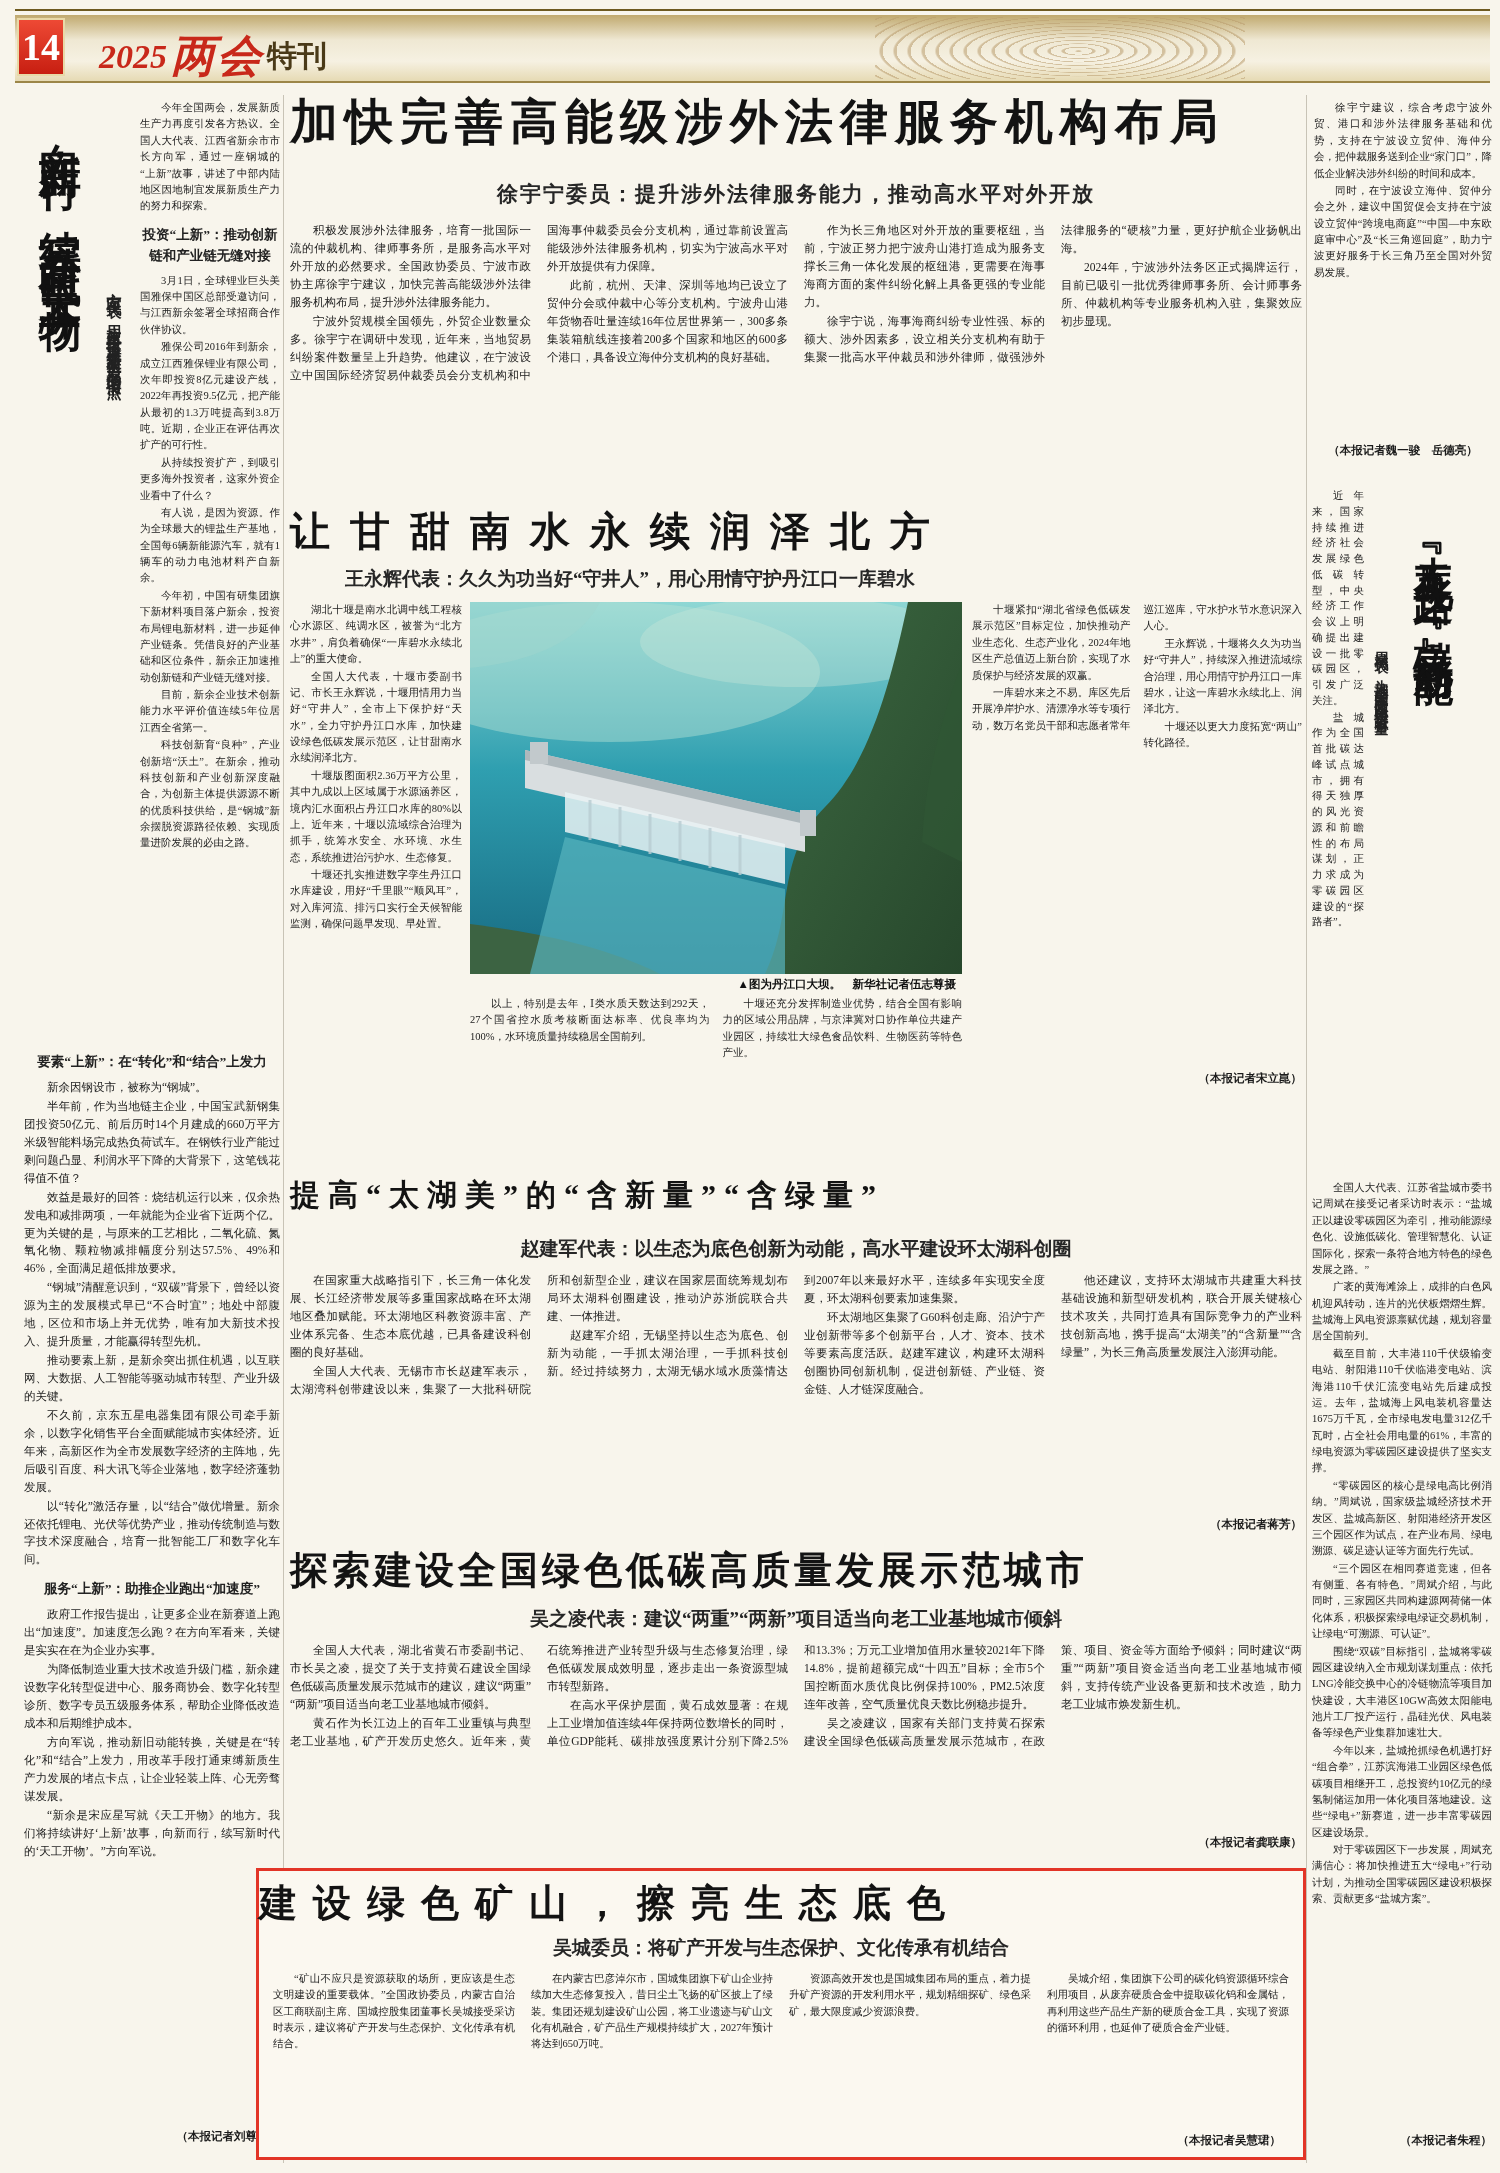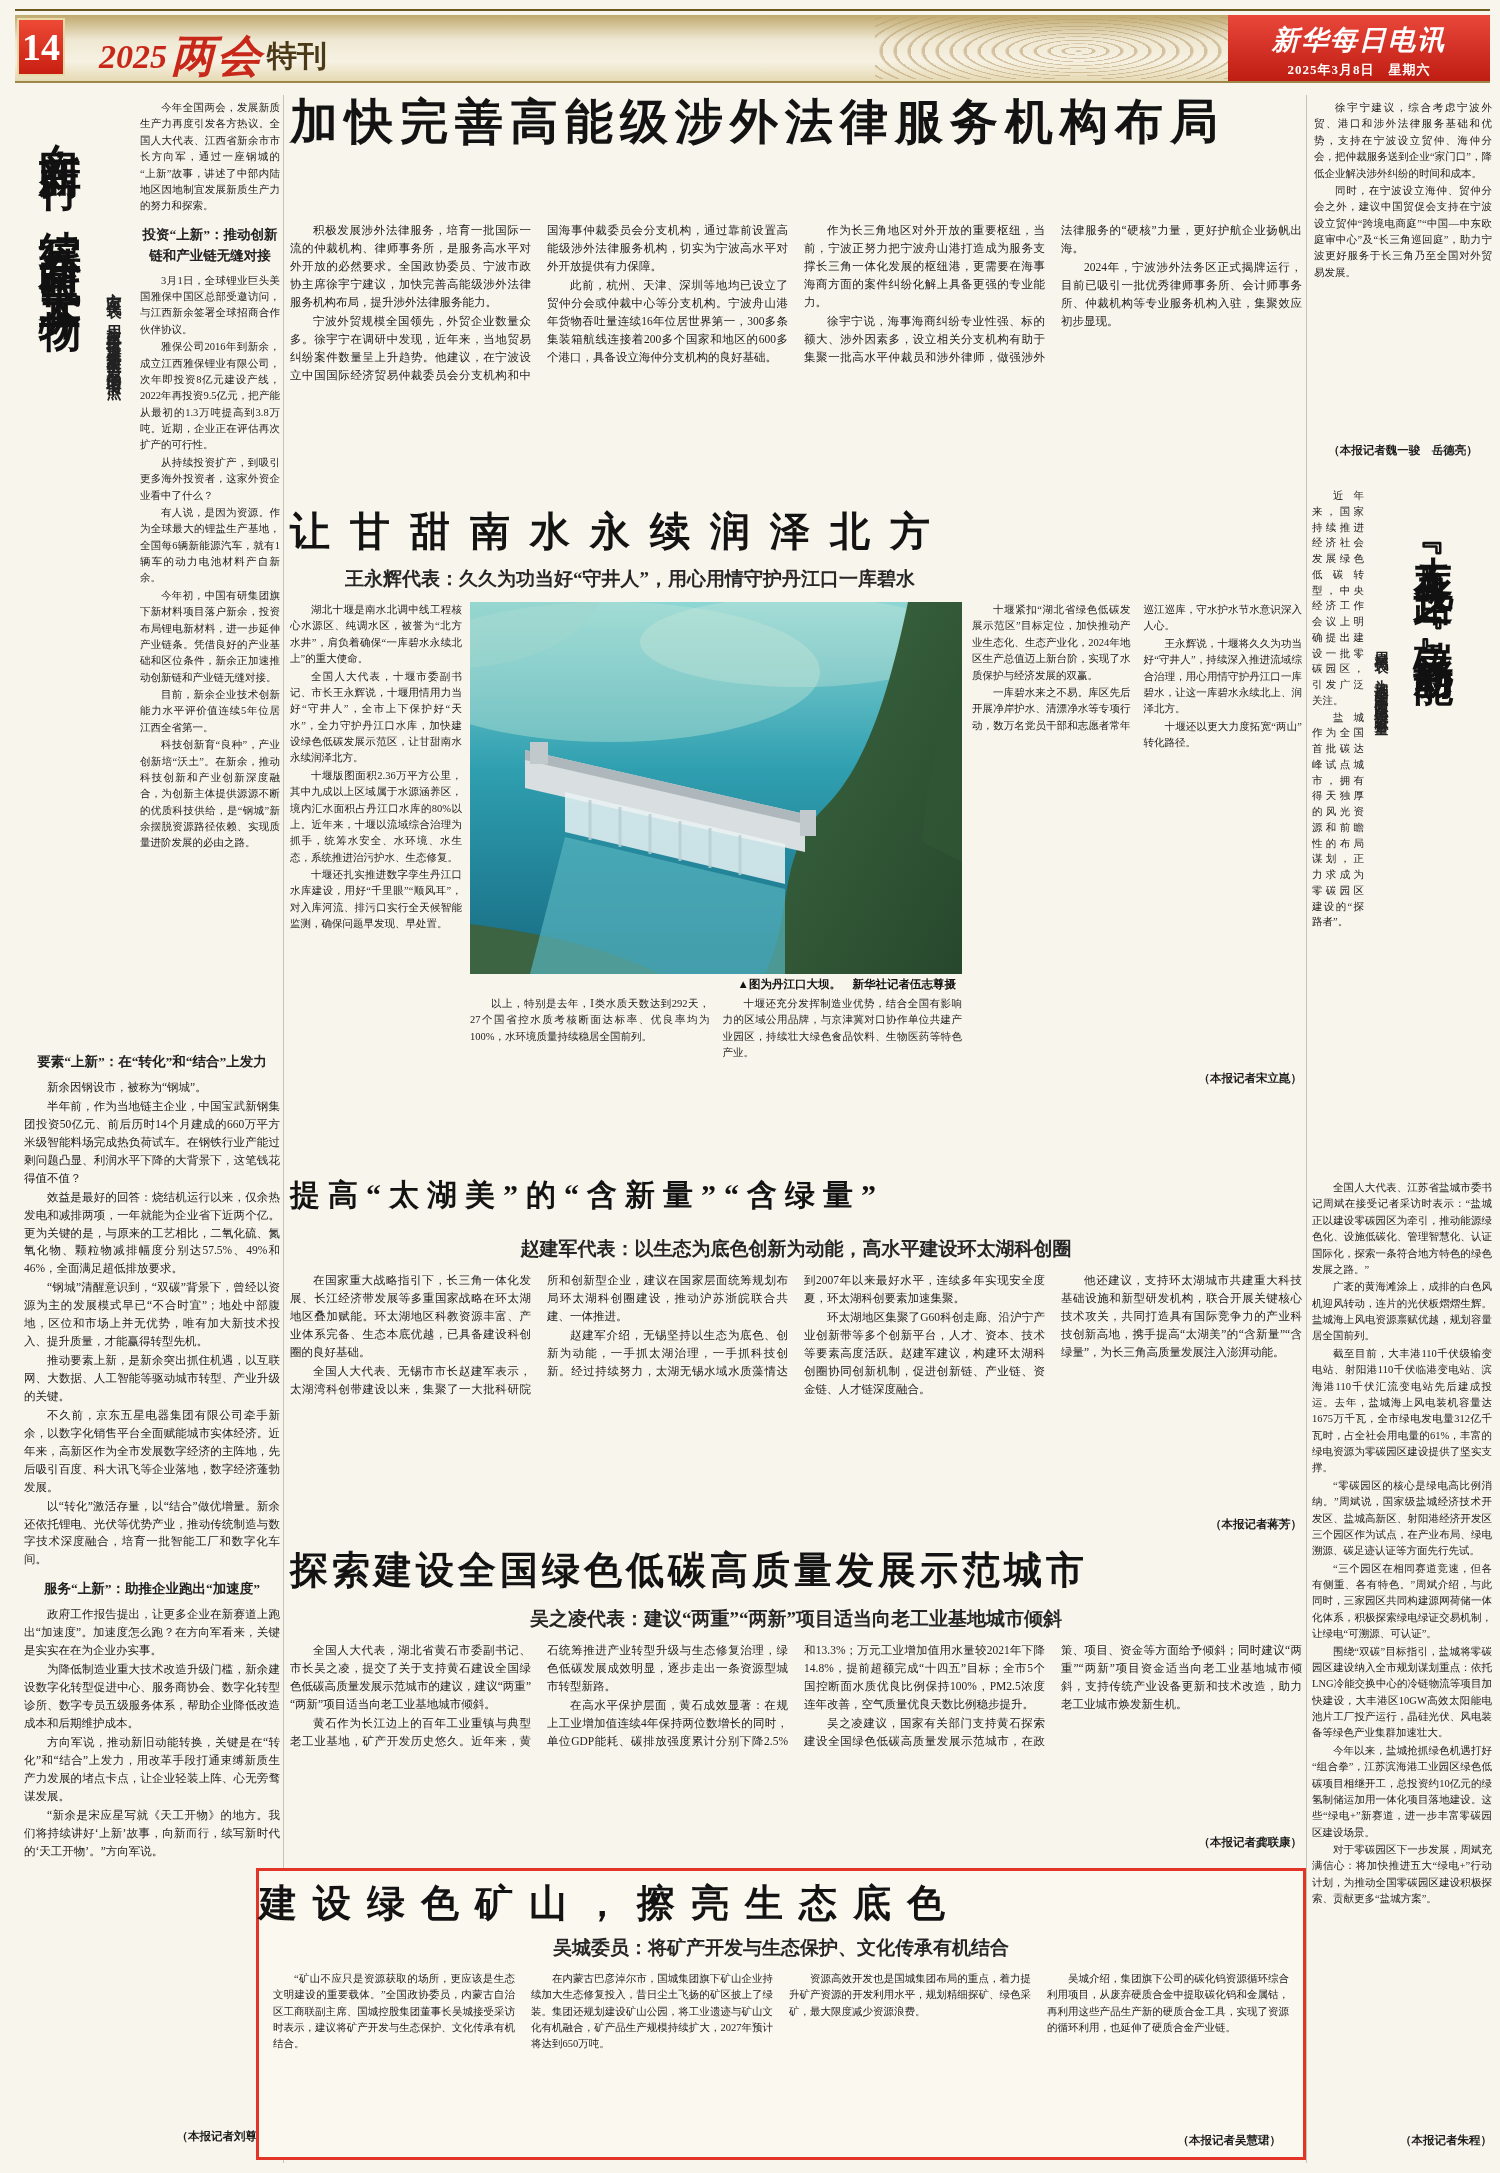--- a/index.html
+++ b/index.html
@@ -47,24 +47,20 @@
   <div class="topline"></div>
   <div class="banner">
     <div class="ripple"></div>
     <div class="bannertext">
       <span class="ed-year">2025</span>
       <span class="ed-title">两会</span>
       <span class="ed-suffix">特刊</span>
     </div>
   </div>
   <div class="pagenum">14</div>
-  <div class="datebox">
-    <div class="masthead">新华每日电讯</div>
-    <div class="dateline">2025年3月8日　星期六</div>
-  </div>
 
   <div class="vrule" style="left:283px;top:95px;height:2068px;"></div>
   <div class="vrule" style="left:1306px;top:95px;height:2068px;"></div>
 
   <div class="abs vtext" style="left:32px;top:110px;height:950px;font-size:42px;font-weight:bold;letter-spacing:9px;color:#111;">向新而行，续写新时代『天工开物』</div>
   <div class="abs vtext" style="left:104px;top:280px;height:790px;font-size:15px;font-weight:bold;letter-spacing:3px;color:#222;">方向军代表：用改革手段打通束缚新质生产力发展的堵点卡点</div>
 
   <div class="abs btxt small" style="left:140px;top:100px;width:140px;height:936px;">
     <p>今年全国两会，发展新质生产力再度引发各方热议。全国人大代表、江西省新余市市长方向军，通过一座钢城的“上新”故事，讲述了中部内陆地区因地制宜发展新质生产力的努力和探索。</p>
     <p class="sec-title">投资“上新”：推动创新链和产业链无缝对接</p>
@@ -94,20 +90,21 @@
     <div>
         <p>政府工作报告提出，让更多企业在新赛道上跑出“加速度”。加速度怎么跑？在方向军看来，关键是实实在在为企业办实事。</p>
         <p>为降低制造业重大技术改造升级门槛，新余建设数字化转型促进中心、服务商协会、数字化转型诊所、数字专员五级服务体系，帮助企业降低改造成本和后期维护成本。</p>
         <p>方向军说，推动新旧动能转换，关键是在“转化”和“结合”上发力，用改革手段打通束缚新质生产力发展的堵点卡点，让企业轻装上阵、心无旁骛谋发展。</p>
         <p>“新余是宋应星写就《天工开物》的地方。我们将持续讲好‘上新’故事，向新而行，续写新时代的‘天工开物’。”方向军说。</p>
       </div>
   </div>
   <div class="abs credit" style="left:24px;top:2126px;width:256px;">（本报记者刘尊海）</div>
 
   <div class="abs headline" style="left:290px;top:96px;width:1012px;font-size:48px;letter-spacing:7px;">加快完善高能级涉外法律服务机构布局</div>
+  <div class="abs subhead" style="left:290px;top:180px;width:1012px;font-size:21px;letter-spacing:2px;">徐宇宁委员：提升涉外法律服务能力，推动高水平对外开放</div>
   <div class="abs btxt cols4" style="left:290px;top:222px;width:1012px;height:284px;">
       <p>积极发展涉外法律服务，培育一批国际一流的仲裁机构、律师事务所，是服务高水平对外开放的必然要求。全国政协委员、宁波市政协主席徐宇宁建议，加快完善高能级涉外法律服务机构布局，提升涉外法律服务能力。</p>
       <p>宁波外贸规模全国领先，外贸企业数量众多。徐宇宁在调研中发现，近年来，当地贸易纠纷案件数量呈上升趋势。他建议，在宁波设立中国国际经济贸易仲裁委员会分支机构和中国海事仲裁委员会分支机构，通过靠前设置高能级涉外法律服务机构，切实为宁波高水平对外开放提供有力保障。</p>
       <p>此前，杭州、天津、深圳等地均已设立了贸仲分会或仲裁中心等分支机构。宁波舟山港年货物吞吐量连续16年位居世界第一，300多条集装箱航线连接着200多个国家和地区的600多个港口，具备设立海仲分支机构的良好基础。</p>
       <p>作为长三角地区对外开放的重要枢纽，当前，宁波正努力把宁波舟山港打造成为服务支撑长三角一体化发展的枢纽港，更需要在海事海商方面的案件纠纷化解上具备更强的专业能力。</p>
       <p>徐宇宁说，海事海商纠纷专业性强、标的额大、涉外因素多，设立相关分支机构有助于集聚一批高水平仲裁员和涉外律师，做强涉外法律服务的“硬核”力量，更好护航企业扬帆出海。</p>
       <p>2024年，宁波涉外法务区正式揭牌运行，目前已吸引一批优秀律师事务所、会计师事务所、仲裁机构等专业服务机构入驻，集聚效应初步显现。</p>
     </div>
 
   <div class="abs btxt small" style="left:1314px;top:100px;width:178px;height:338px;">

